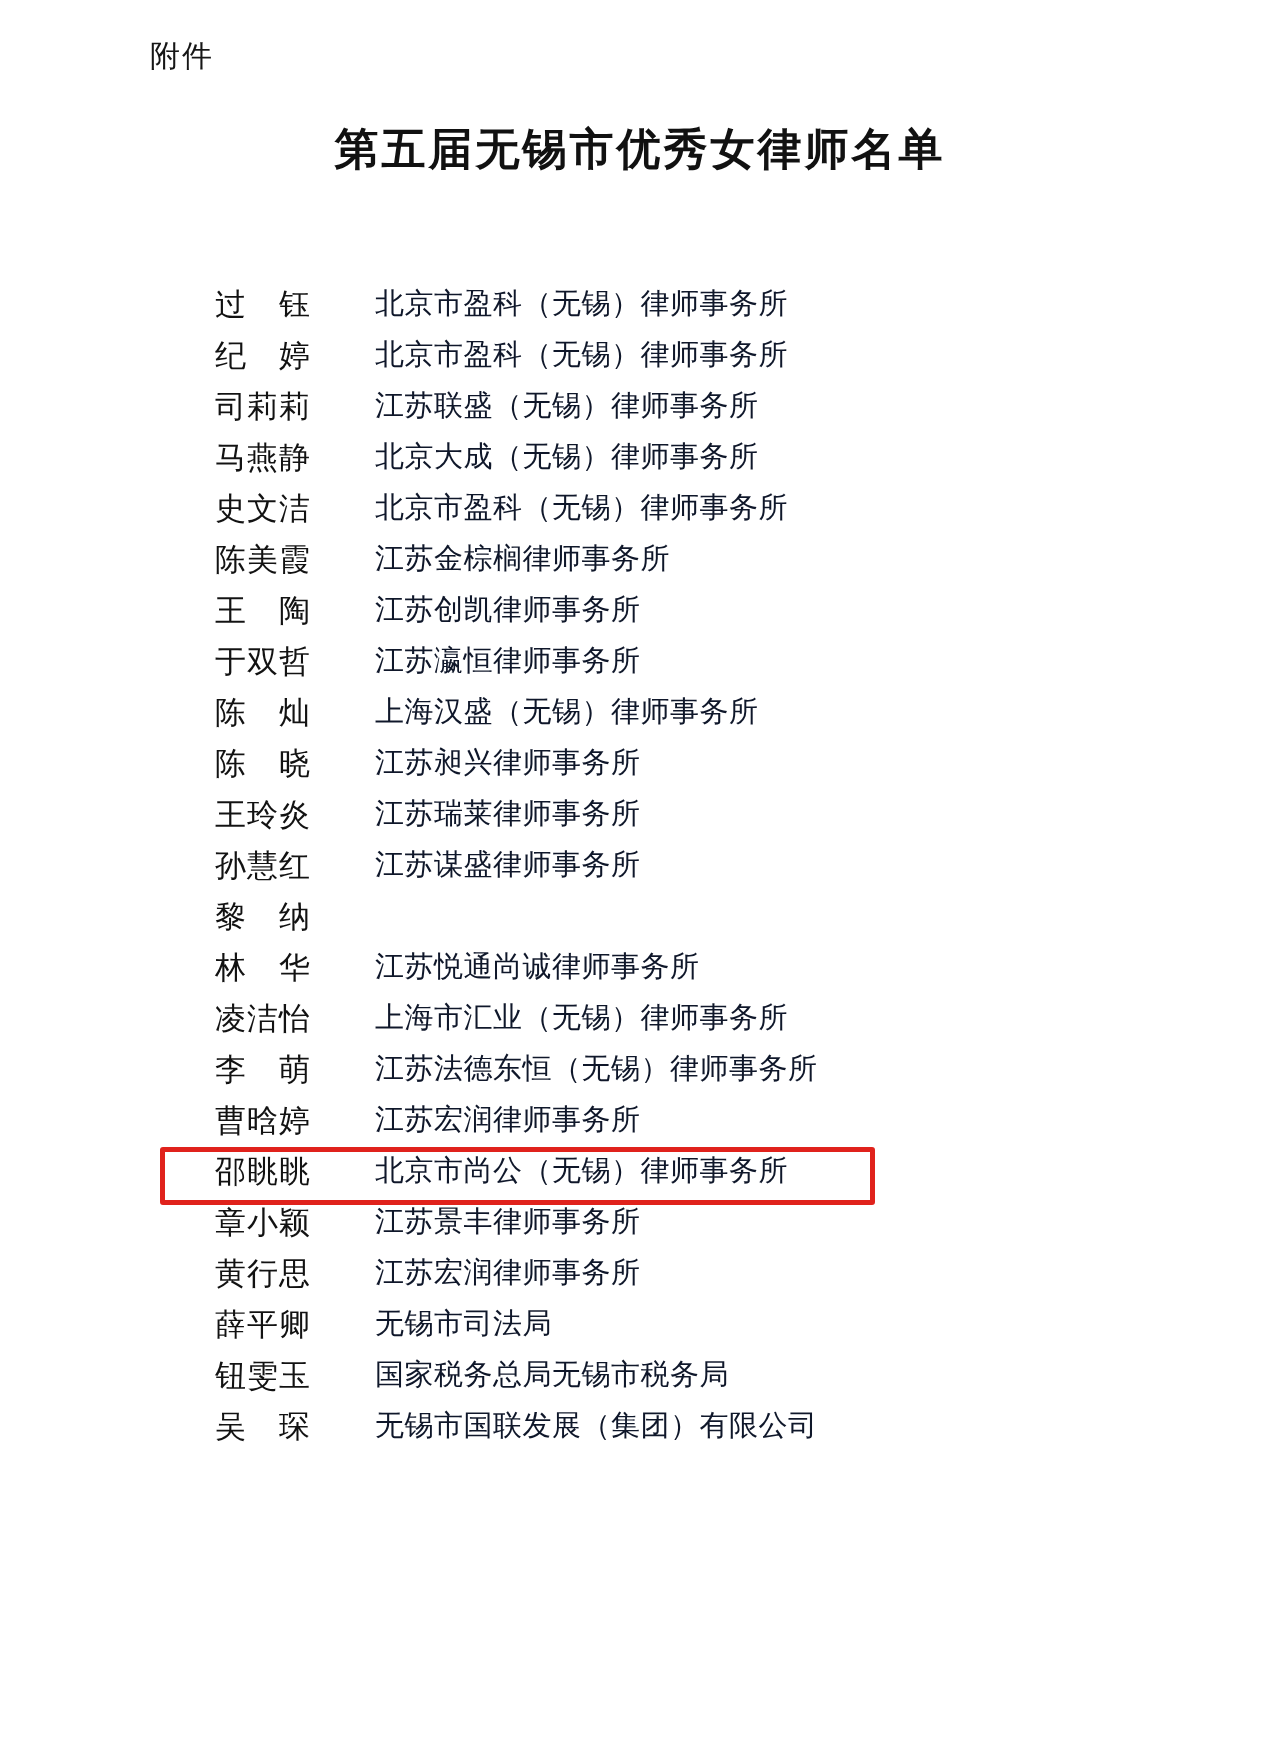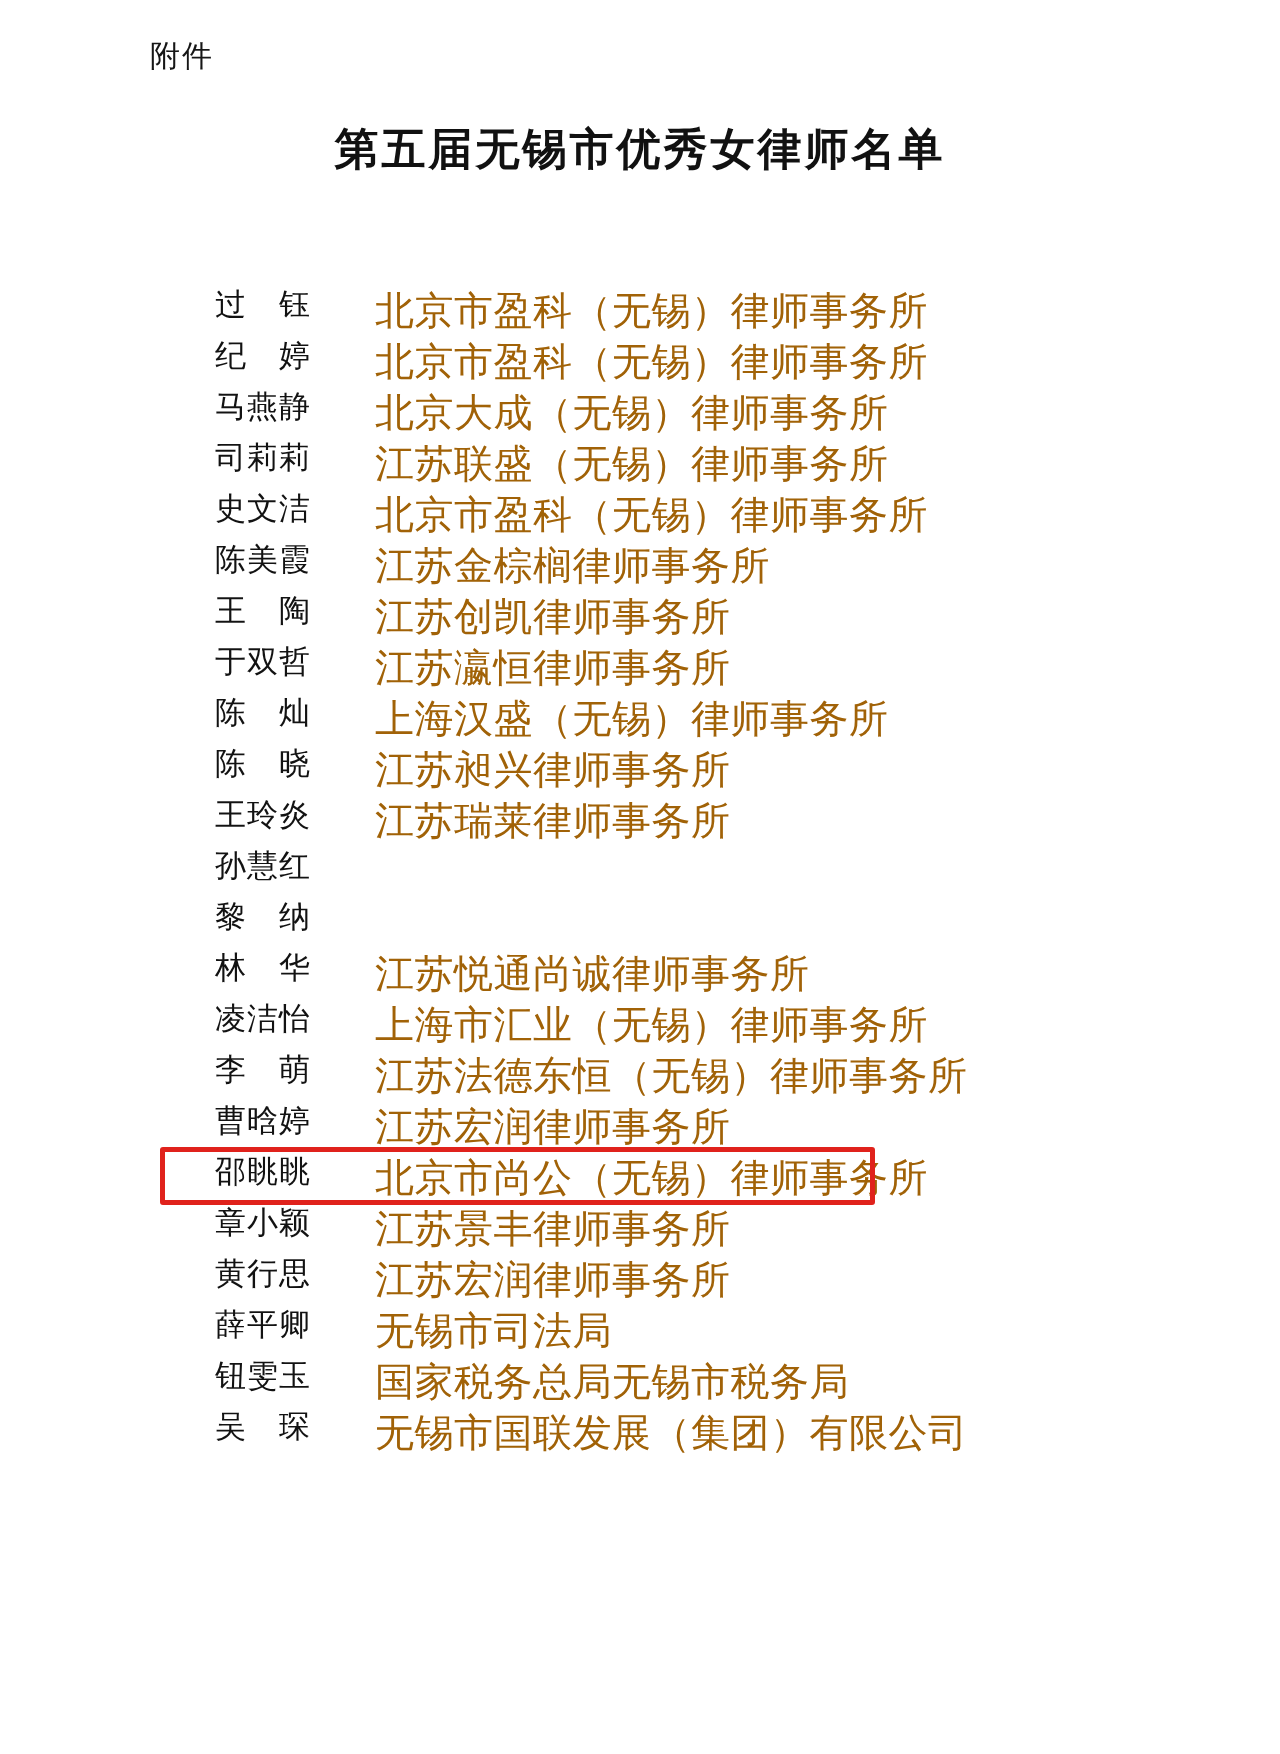--- a/index.html
+++ b/index.html
@@ -69,23 +69,23 @@
     flex: 0 0 160px;
     font-size: 31px;
     letter-spacing: 1px;
     color: #121212;
     white-space: pre;
     font-family: "Liberation Sans", "DejaVu Sans", sans-serif;
     font-weight: 500;
   }
 
   .firm {
-    font-size: 39px;
+    font-size: 29px;
     letter-spacing: 0.5px;
-    color: #a16207;
+    color: #0f172a;
     white-space: pre;
     font-family: Liberation Serif, serif;
     font-weight: 500;
   }
 
   .row.highlighted {
     background: transparent;
   }
 
   .highlight-box {
@@ -112,28 +112,28 @@
   <div class="list-wrap" id="list-wrap">
       <div class="row">
         <div class="name">过　钰</div>
         <div class="firm">北京市盈科（无锡）律师事务所</div>
       </div>
       <div class="row">
         <div class="name">纪　婷</div>
         <div class="firm">北京市盈科（无锡）律师事务所</div>
       </div>
       <div class="row">
+        <div class="name">司莉莉</div>
+        <div class="firm">江苏联盛（无锡）律师事务所</div>
+      </div>
+      <div class="row">
         <div class="name">马燕静</div>
         <div class="firm">北京大成（无锡）律师事务所</div>
       </div>
       <div class="row">
-        <div class="name">司莉莉</div>
-        <div class="firm">江苏联盛（无锡）律师事务所</div>
-      </div>
-      <div class="row">
         <div class="name">史文洁</div>
         <div class="firm">北京市盈科（无锡）律师事务所</div>
       </div>
       <div class="row">
         <div class="name">陈美霞</div>
         <div class="firm">江苏金棕榈律师事务所</div>
       </div>
       <div class="row">
         <div class="name">王　陶</div>
         <div class="firm">江苏创凯律师事务所</div>
@@ -149,20 +149,21 @@
       <div class="row">
         <div class="name">陈　晓</div>
         <div class="firm">江苏昶兴律师事务所</div>
       </div>
       <div class="row">
         <div class="name">王玲炎</div>
         <div class="firm">江苏瑞莱律师事务所</div>
       </div>
       <div class="row">
         <div class="name">孙慧红</div>
+        <div class="firm">江苏谋盛律师事务所</div>
       </div>
       <div class="row">
         <div class="name">黎　纳</div>
       </div>
       <div class="row">
         <div class="name">林　华</div>
         <div class="firm">江苏悦通尚诚律师事务所</div>
       </div>
       <div class="row">
         <div class="name">凌洁怡</div>

